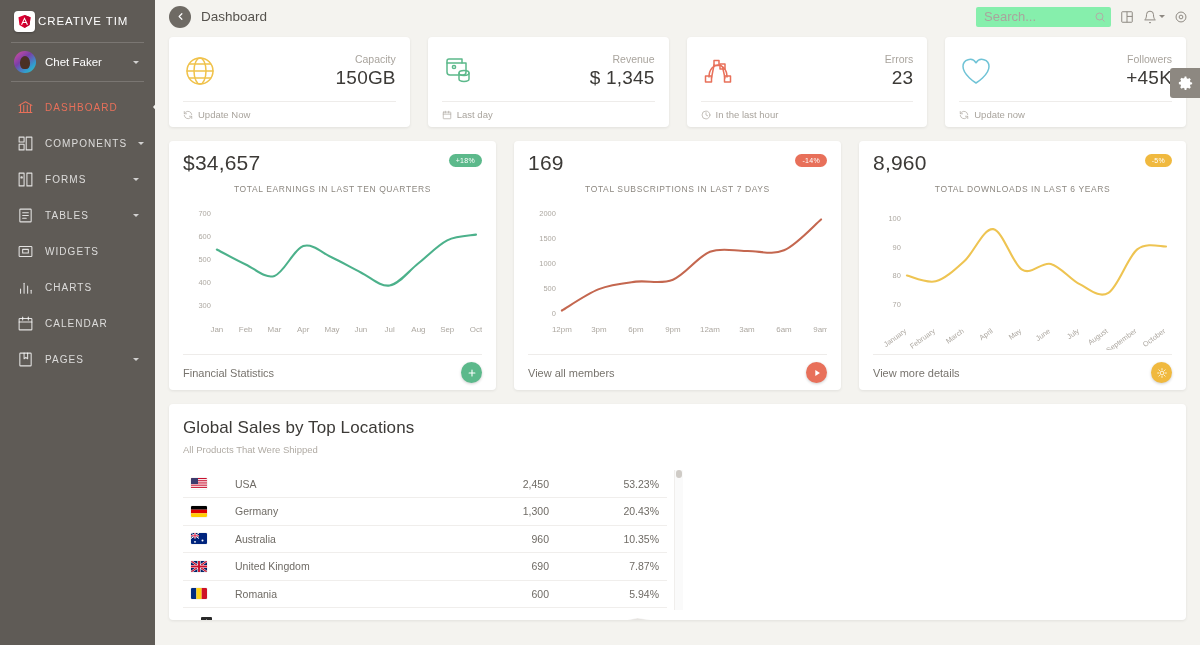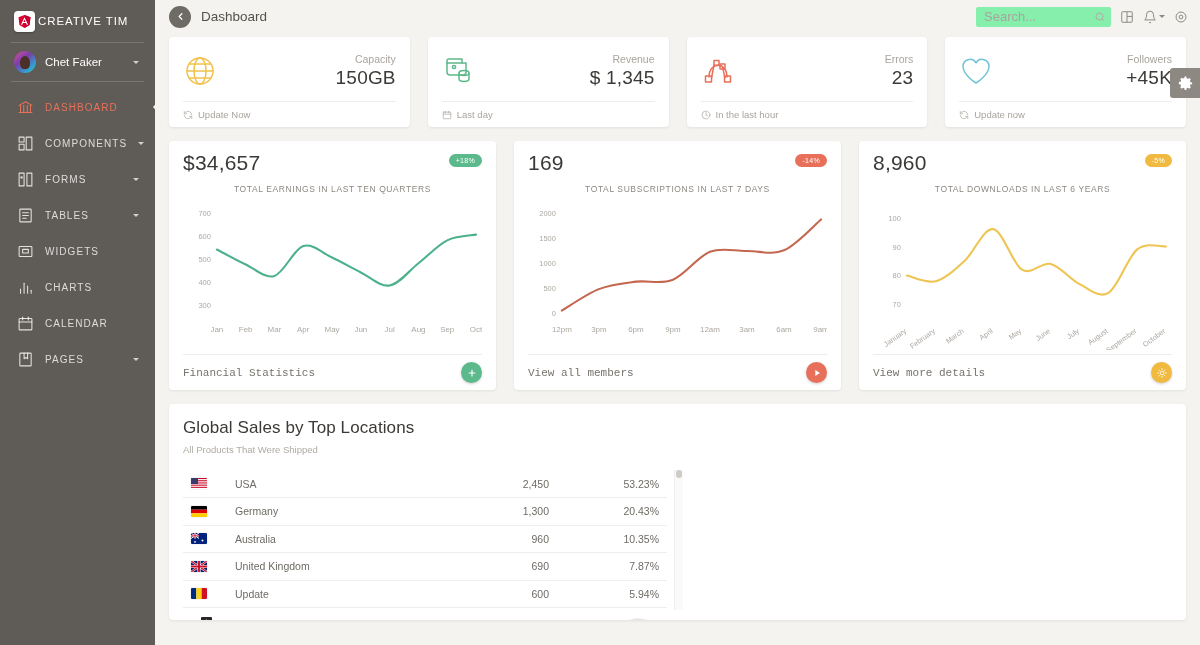--- a/index.html
+++ b/index.html
@@ -155,21 +155,21 @@
     border-top: 1px solid #eeeceA; margin-top: 4px;
     display: flex; align-items: center; justify-content: space-between;
     height: 36px; font-size: 11px; color: #77736d;
   }
   .round-btn {
     width: 21px; height: 21px; border-radius: 50%; cursor: pointer;
     display: flex; align-items: center; justify-content: center;
     box-shadow: 0 1px 3px rgba(0,0,0,.2);
   }
   .round-btn svg { width: 10px; height: 10px; }
-  .foot-link { cursor: pointer; font-family: Liberation Mono, monospace; }
+  .foot-link { cursor: pointer; }
 
   
   .bottom-card {
     background: #fff; border-radius: 4px; margin-top: 14px;
     box-shadow: 0 1px 3px rgba(0,0,0,.08);
     padding: 14px 14px 0 14px; height: 216px; overflow: hidden;
   }
   .bc-title { font-size: 17px; color: #3c3a37; letter-spacing: .1px; }
   .bc-sub { font-size: 9.5px; color: #b0aba4; margin-top: 6px; }
   .bc-body { display: flex; margin-top: 15px; flex-direction: column; }
@@ -655,21 +655,21 @@
                     <td class="td-pct">7.87%</td>
                   </tr>
                   <tr>
                     <td class="td-flag">
                       <span class="flag"><svg viewBox="0 0 16 11">
                           <rect width="5.34" height="11" fill="#002b7f"></rect>
                           <rect x="5.34" width="5.33" height="11" fill="#fcd116"></rect>
                           <rect x="10.67" width="5.33" height="11" fill="#ce1126"></rect>
                         </svg></span>
                     </td>
-                    <td>Update</td>
+                    <td>Romania</td>
                     <td class="td-num">600</td>
                     <td class="td-pct">5.94%</td>
                   </tr>
                 </tbody>
             </table>
             <div class="tbl-scroll">
                 <div class="thumb"></div>
               </div>
           </div>
           <div class="map-wrap">

